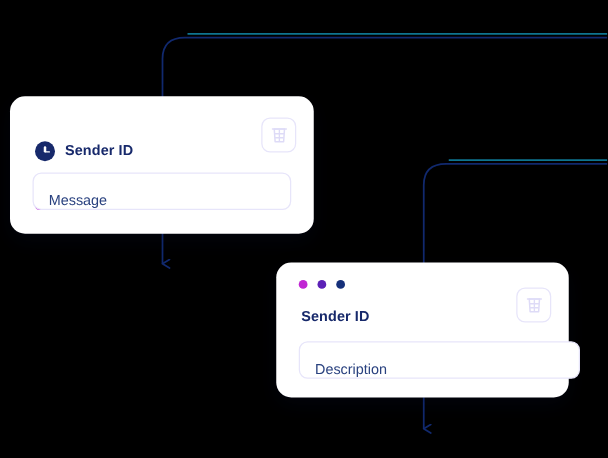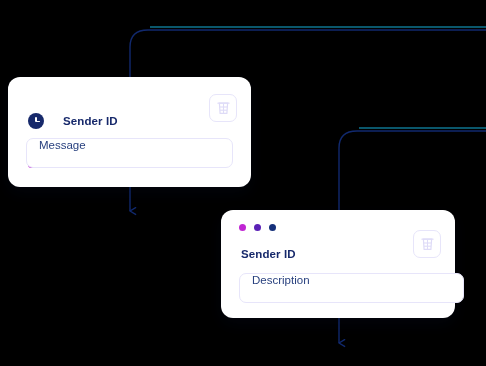--- a/index.html
+++ b/index.html
@@ -61,21 +61,21 @@
     width: 7px;
     height: 7px;
     border-radius: 50%;
   }
 
   .card-head {
     position: absolute;
     left: 20px;
     display: flex;
     align-items: center;
-    gap: 19px;
+    gap: 8px;
   }
   #card-message .card-head { top: 36px; }
   #card-description .card-head { top: 38px; }
 
   .clock-icon {
     width: 16px;
     height: 16px;
     border-radius: 50%;
     background: #17296b;
     position: relative;
@@ -127,21 +127,21 @@
   #card-description .trash-btn { right: 14px; top: 20px; }
 
   .input-field {
     position: absolute;
     left: 18px;
     height: 30px;
     border: 1px solid #e7e5fa;
     border-radius: 7px;
     background: #ffffff;
     display: flex;
-    align-items: flex-start;
+    align-items: flex-end;
     padding: 0 12px;
     box-sizing: border-box;
     font-size: 11.5px;
     color: #29417f;
     cursor: text;
   }
   #card-message .input-field {
     top: 61px;
     width: 207px;
   }

